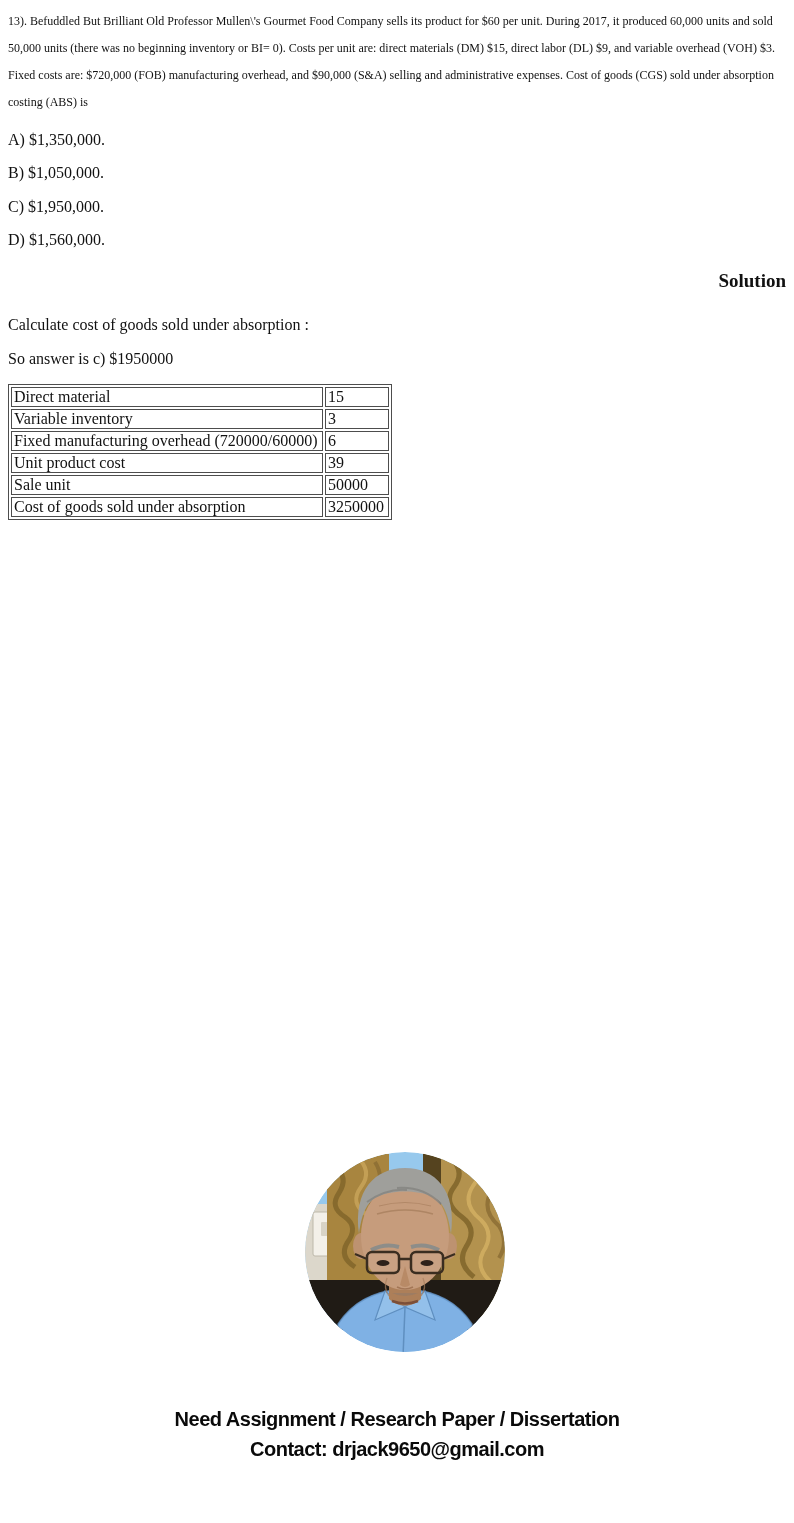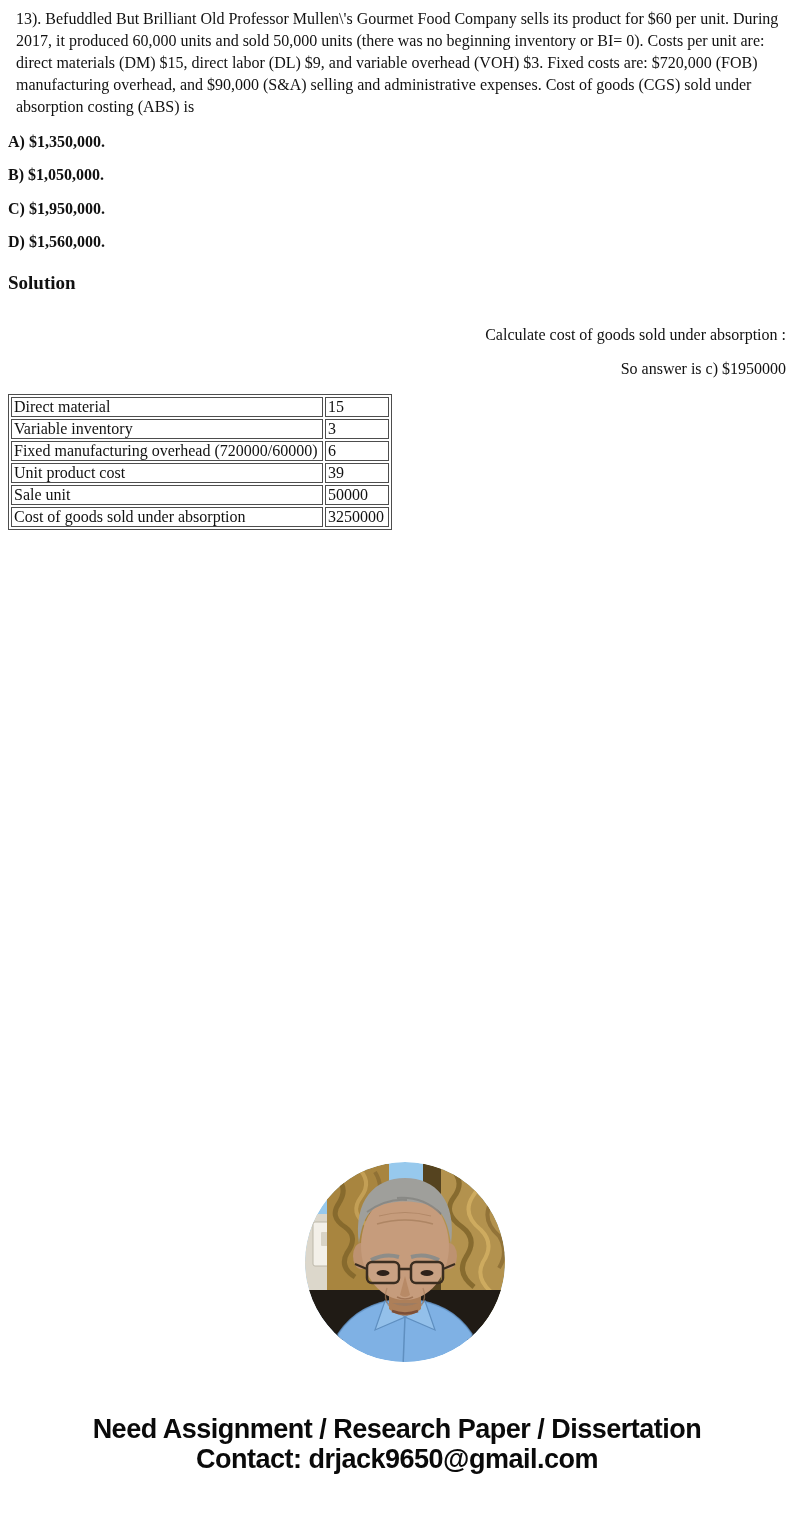--- a/index.html
+++ b/index.html
@@ -14,41 +14,40 @@
     font-family: "Liberation Serif", serif;
     color: var(--text, #111111);
   }
   .page {
     box-sizing: border-box;
     width: 794px;
     height: 1523px;
     padding: 8px;
   }
   .question {
-    margin: 0 0 15px 8px;
-    font-size: 16px;
-    line-height: 22px;
+    margin: 0 0 15px 0;
+    font-size: 12px;
+    line-height: 27px;
   }
   .option {
     margin: 0 0 15px 0;
     font-size: 16px;
     line-height: 18.4px;
-    font-weight: bold;
   }
   .solution-heading {
-    margin: 20px 0 32px 0;
+    margin: 20px 0 24px 0;
     font-size: 19px;
     line-height: 22px;
     font-weight: bold;
+    text-align: right;
   }
   .solution-line {
     margin: 0 0 16px 0;
     font-size: 16px;
     line-height: 18.4px;
-    text-align: right;
   }
   table.cost-table {
     border-collapse: separate;
     border-spacing: 2px;
     border: 1px solid var(--table-border, #4d4d4d);
     margin-top: 16px;
   }
   table.cost-table td {
     border: 1px solid var(--table-border, #4d4d4d);
     font-size: 16px;
@@ -70,21 +69,21 @@
     height: 200px;
     border-radius: 50%;
     overflow: hidden;
   }
   .footer {
     margin-top: 52px;
     text-align: center;
     font-family: "Liberation Sans", sans-serif;
     font-weight: 700;
     font-stretch: condensed;
-    font-size: 27px;
+    font-size: 20px;
     line-height: 30px;
     letter-spacing: -0.5px;
     color: var(--footer-text, #0a0a0a);
   }
 </style>
 </head>
 <body style="--page-bg: #ffffff; --text: #111111; --table-border: #4d4d4d; --footer-text: #0a0a0a;">
 
 <div class="page">
 

